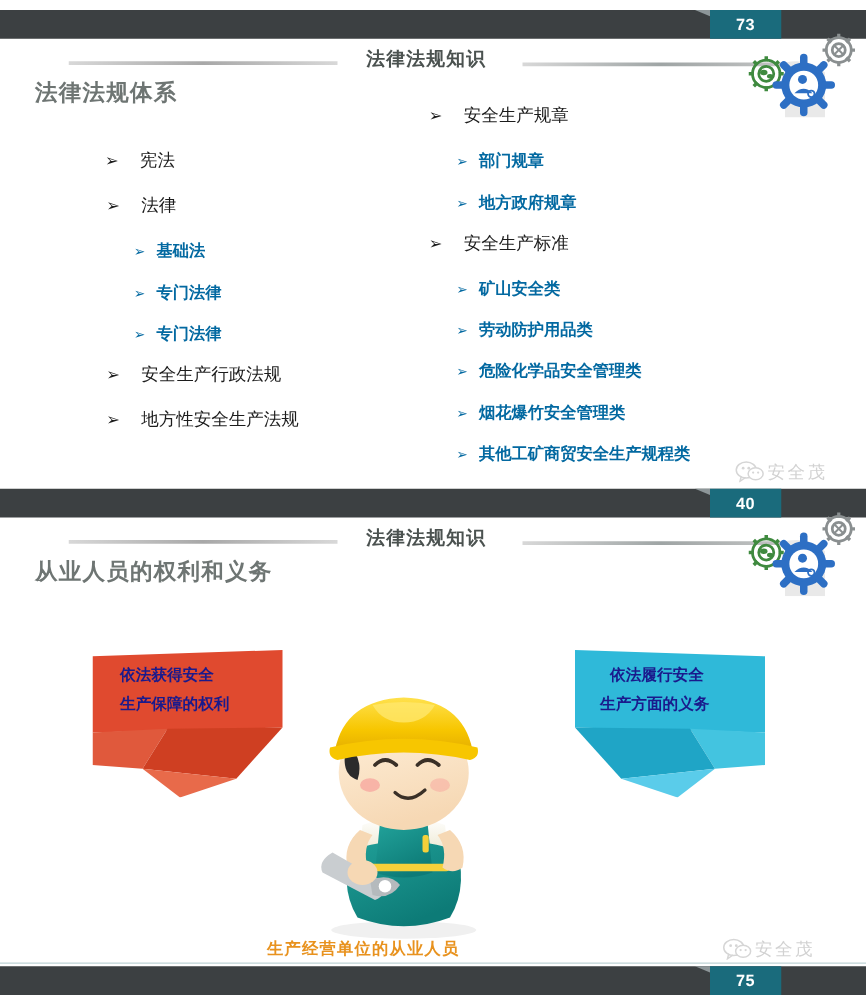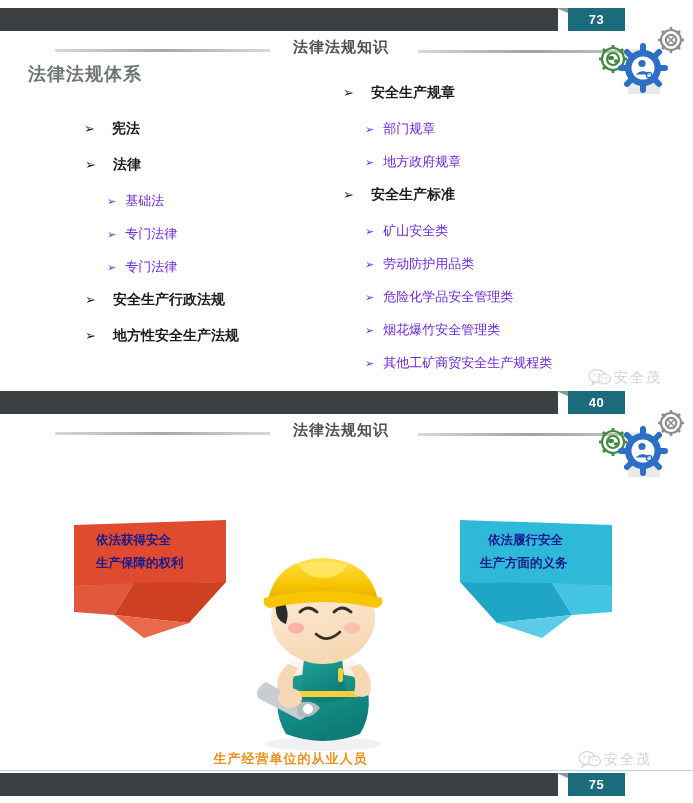--- a/index.html
+++ b/index.html
@@ -8,21 +8,21 @@
     height: 803px;
     background: #ffffff;
     font-family: "Liberation Sans", "DejaVu Sans", sans-serif;
     overflow: hidden;
     position: relative;
   }
 
   
   .pagebar {
     position: absolute;
-    left: 0; width: 558px; height: 23px;
+    left: 0; width: 693px; height: 23px;
     background: #3c4042;
   }
   .pagebar .tab {
     position: absolute;
     left: 568px; top: 0;
     width: 57px; height: 23px;
     background: #1a6b7c;
     color: #ffffff;
     font-size: 13px;
     font-weight: bold;
@@ -80,23 +80,23 @@
 
   
   .bullet {
     position: absolute;
     white-space: nowrap;
     font-family: "Liberation Sans", "DejaVu Sans", sans-serif;
   }
   .bullet .mark { display: inline-block; }
   .bullet .txt  { display: inline-block; }
 
-  .lvl1 { font-size: 14px; font-weight: bold; color: #1c1c1c; }
+  .lvl1 { font-size: 14px; font-weight: normal; color: #1c1c1c; }
   .lvl1 .mark { font-size: 13px; margin-right: 17px; }
-  .lvl2 { font-size: 13px; font-weight: normal; color: #6d28d9; }
+  .lvl2 { font-size: 13px; font-weight: bold; color: #0369a1; }
   .lvl2 .mark { font-size: 11px; margin-right: 9px; }
 
   
   .banner { position: absolute; }
   .banner svg { position: absolute; left: 0; top: 0; }
   .banner .blabel {
     position: absolute;
     color: #1a1a8c;
     font-size: 12.5px;
     font-weight: bold;
@@ -243,20 +243,21 @@
 
 <div class="pagebar" id="pagebar-mid">
   <div class="notch"></div>
   <div class="tab">40</div>
 </div>
 
 <div class="slide-header" style="top:415px">
   <div class="hdr-rule-left"></div>
   <div class="hdr-title">法律法规知识</div>
   <div class="hdr-rule-right"></div>
+  <div class="hdr-subtitle">从业人员的权利和义务</div>
 </div>
 
 <div class="gear-cluster" style="top:407px">
   <svg width="105" height="70" viewBox="0 0 105 70">
     <path d="M40 26 L40 70 L72 70 L72 34 Q60 22 40 26 Z" fill="#e9e9e9"></path>
     <g fill="none" stroke="#8a8f90" stroke-width="2.2">
       <circle cx="83" cy="16" r="10"></circle>
       <circle cx="83" cy="16" r="5.2"></circle>
       <g stroke-width="2.6">
         <line x1="83" y1="3" x2="83" y2="7"></line>

